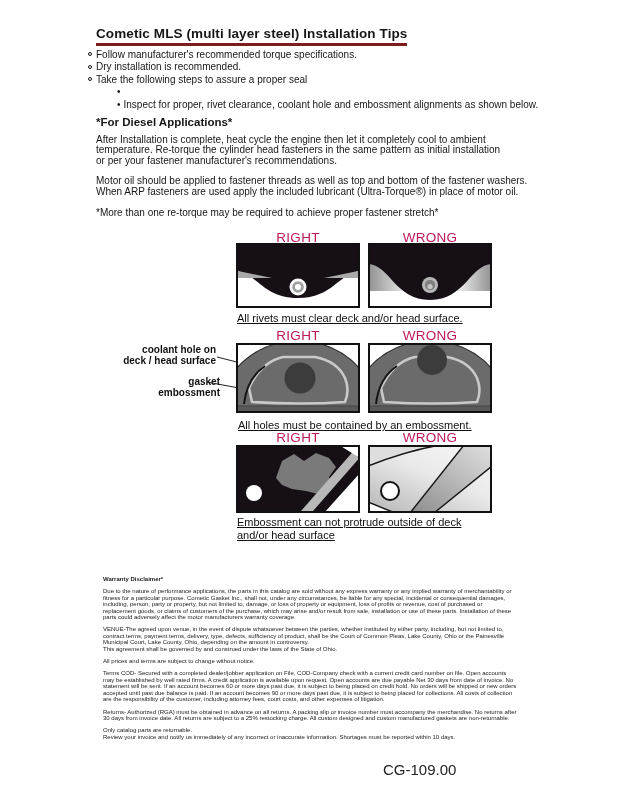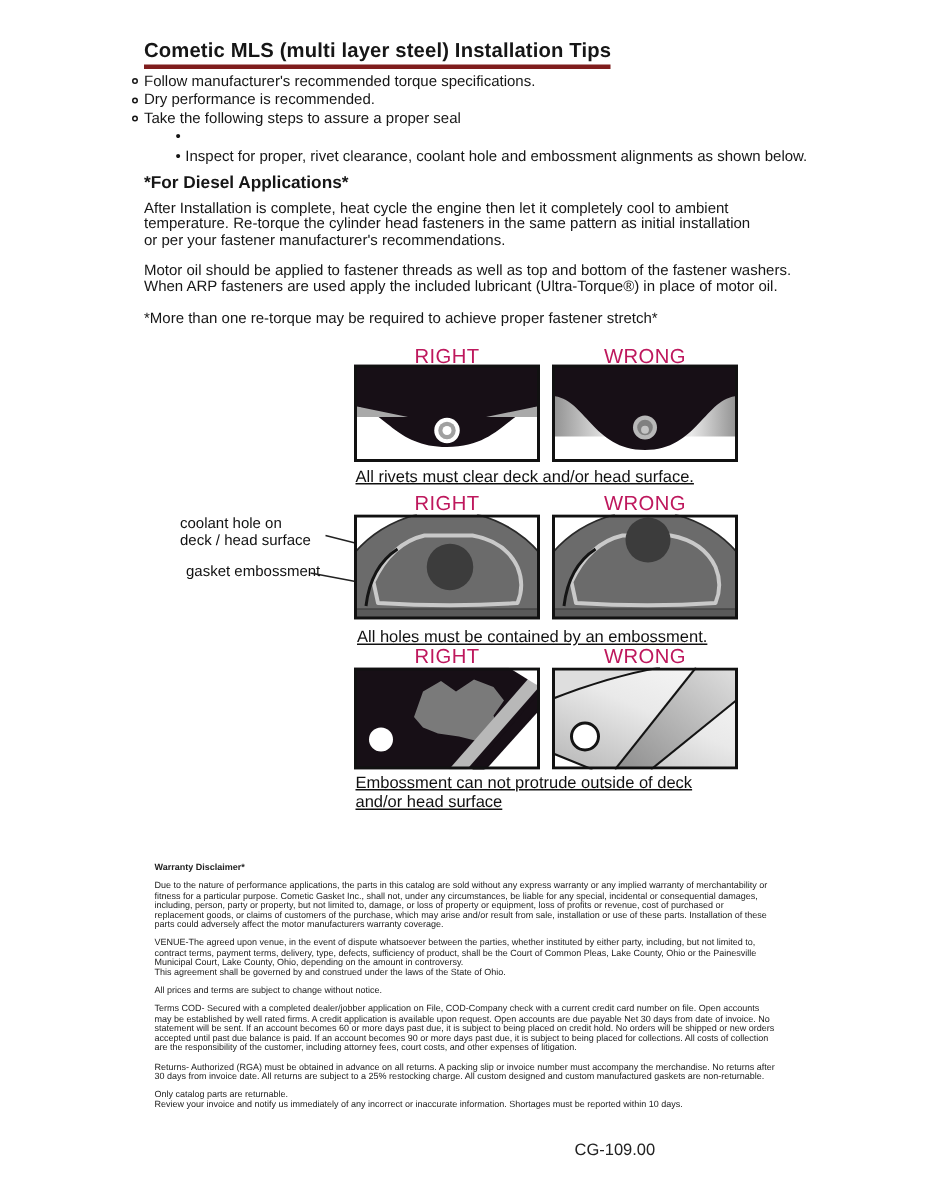--- a/index.html
+++ b/index.html
@@ -19,43 +19,43 @@
   .dot { font-size:10px; margin-right:3px; }
 
   .diesel { position:absolute; left:96px; top:117px; width:450px; font-size:10px; line-height:10.6px; }
   .diesel h3 { font-size:11.5px; font-weight:bold; margin-bottom:7px; }
   .diesel p { margin-bottom:10px; white-space:pre-line; }
 
   .hdr { position:absolute; width:124px; text-align:center; font-size:13.5px; color:#be185d; letter-spacing:0.3px; }
   .panel { position:absolute; }
   .panel svg { display:block; }
   .cap { position:absolute; font-size:11px; color:#111; white-space:pre-line; line-height:12.5px;text-decoration:underline; }
-  .d2label { position:absolute; font-size:10px; line-height:11px; white-space:pre-line; color:#111; }
+  .d2label { position:absolute; font-size:10px; line-height:11px; text-align:right; white-space:pre-line; color:#111;font-weight:bold; }
   .overlay { position:absolute; pointer-events:none; }
 
   .disclaimer { position:absolute; left:103px; top:576px; width:414px; font-size:6px; line-height:6.4px; color:#222; }
   .disclaimer .dh { font-weight:bold; margin-bottom:6px; }
   .disclaimer p { margin-bottom:6px; white-space:pre-line; }
-  .footer-code { position:absolute; left:383px; top:761px; font-size:11px; color:#222; }
+  .footer-code { position:absolute; left:383px; top:761px; font-size:15px; color:#222; }
 </style>
 </head>
 <body>
 
 <div class="page">
 
   <div class="doc-title">Cometic MLS (multi layer steel) Installation Tips</div>
 
   <div class="tips">
     <div class="tip-row">
         <span class="oc"></span>
         <span>Follow manufacturer's recommended torque specifications.</span>
       </div>
     <div class="tip-row">
         <span class="oc"></span>
-        <span>Dry performance is recommended.</span>
+        <span>Dry installation is recommended.</span>
       </div>
     <div class="tip-row">
         <span class="oc"></span>
         <span>Take the following steps to assure a proper seal</span>
       </div>
     <div class="tip-row sub-row">
         <span class="dot">•</span>
       </div>
     <div class="tip-row sub-row">
         <span class="dot">•</span>

